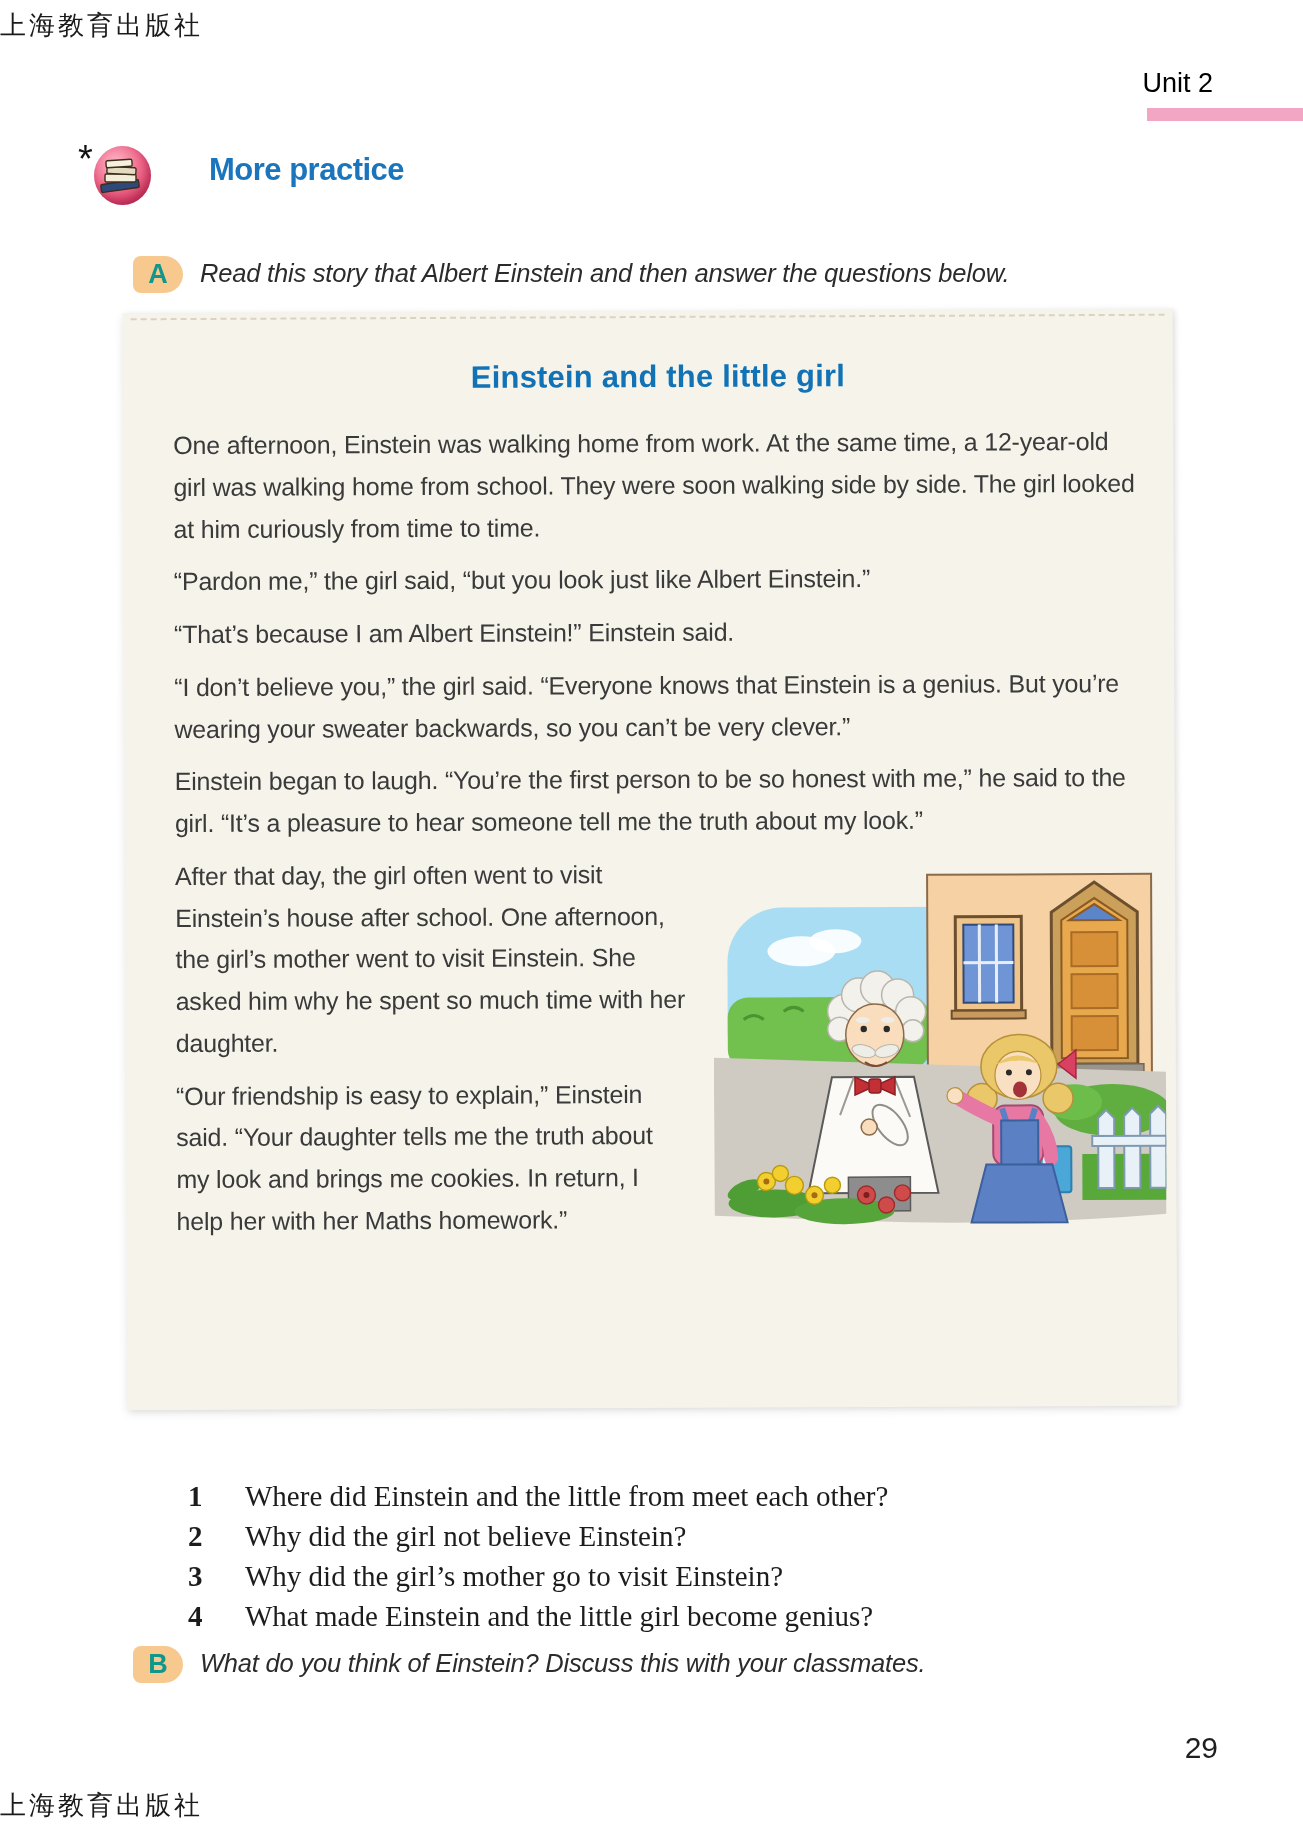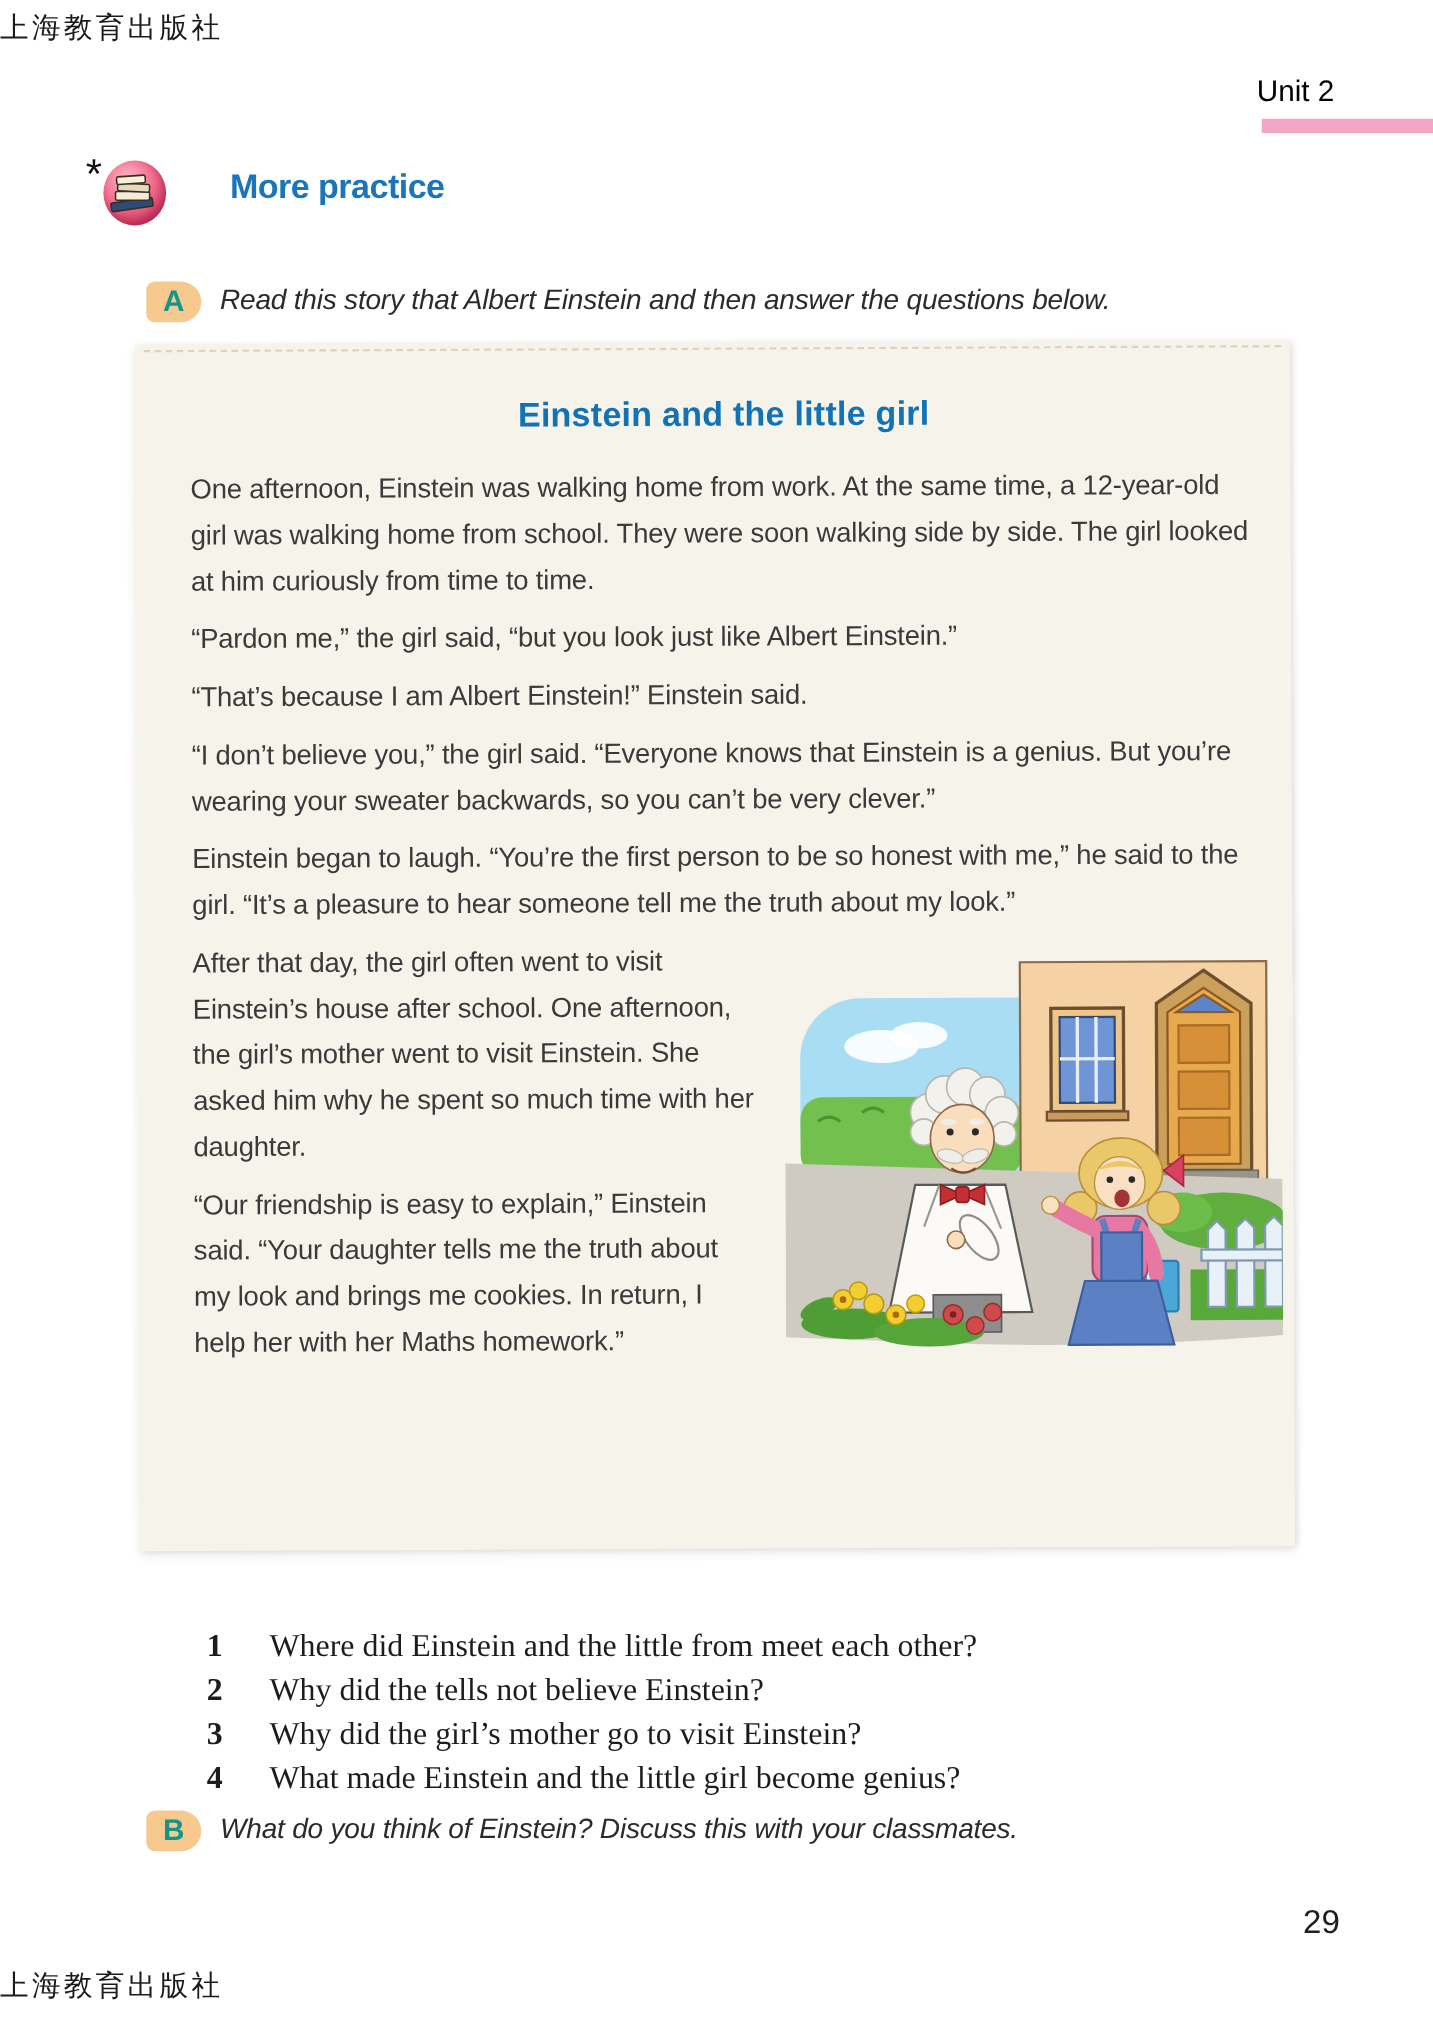--- a/index.html
+++ b/index.html
@@ -261,21 +261,21 @@
   </div>
 </div>
 
 <div class="questions">
   <div class="q-row">
     <span class="q-num">1</span>
     <span class="q-text">Where did Einstein and the little from meet each other?</span>
   </div>
   <div class="q-row">
     <span class="q-num">2</span>
-    <span class="q-text">Why did the tells not believe Einstein?</span>
+    <span class="q-text">Why did the girl not believe Einstein?</span>
   </div>
   <div class="q-row">
     <span class="q-num">3</span>
     <span class="q-text">Why did the girl’s mother go to visit Einstein?</span>
   </div>
   <div class="q-row">
     <span class="q-num">4</span>
     <span class="q-text">What made Einstein and the little girl become genius?</span>
   </div>
 </div>

